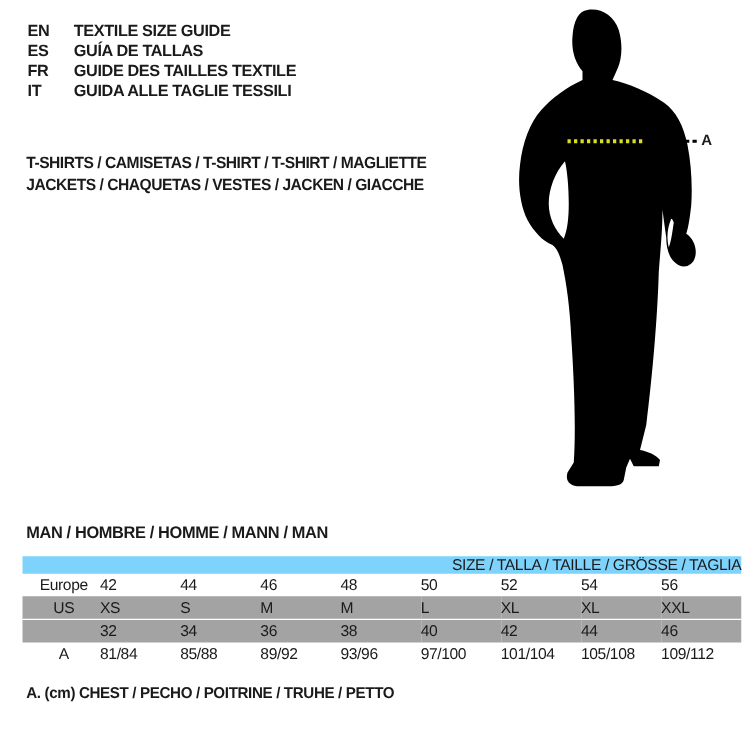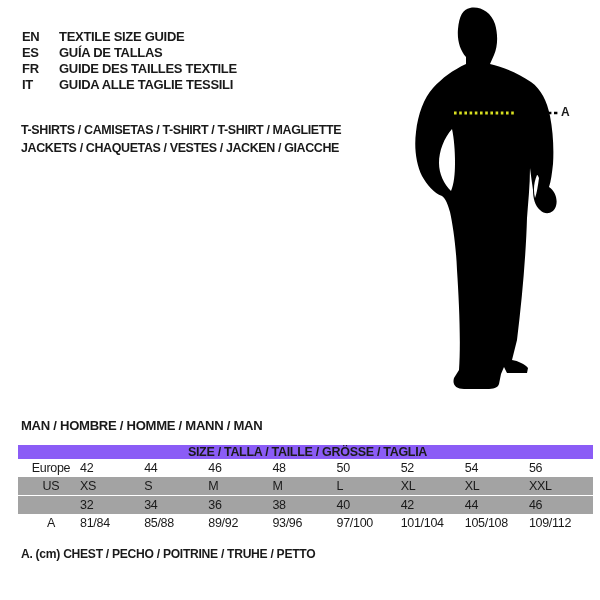--- a/index.html
+++ b/index.html
@@ -1,33 +1,33 @@
 <!DOCTYPE html>
 <html><head>
 <meta charset="utf-8">
 <style>
   html,body{margin:0;padding:0;}
   body{
     width:600px;height:600px;position:relative;background:#ffffff;overflow:hidden;
     font-family:"Liberation Sans", sans-serif;color:#1a1a1a;
     -webkit-font-smoothing:antialiased;
   }
-  .lang-block{position:absolute;left:22px;top:17px;margin-top:12px;}
+  .lang-block{position:absolute;left:22px;top:17px;}
   .lang-row{height:16px;line-height:16px;font-size:13px;font-weight:bold;letter-spacing:-0.3px;white-space:nowrap;}
   .lang-code{display:inline-block;width:37px;}
   .categories{position:absolute;left:21px;top:121px;}
   .category-line{height:18px;line-height:18px;font-size:13px;font-weight:bold;letter-spacing:-0.4px;white-space:nowrap;transform:scaleX(0.96);transform-origin:left center;}
   .figure-svg{position:absolute;left:0;top:0;width:600px;height:600px;}
   .measure-label{position:absolute;left:561px;top:105px;font-size:12px;font-weight:bold;}
   .section-title{position:absolute;left:21px;top:418px;font-size:13.5px;font-weight:bold;letter-spacing:-0.3px;white-space:nowrap;transform:scaleX(0.97);transform-origin:left center;}
   .size-table{position:absolute;left:18px;top:445px;width:575px;border-collapse:collapse;table-layout:fixed;}
   .size-table col.label-col{width:62px;}
   .size-table th{
-    background:#8b5cf6;height:14px;line-height:14px;font-size:12.5px;font-weight:bold;
-    text-align:center;padding:0 0 0 4px;letter-spacing:-0.3px;white-space:nowrap;
+    background:#7dd3fc;height:14px;line-height:14px;font-size:12.5px;font-weight:normal;
+    text-align:right;padding:0 0 0 4px;letter-spacing:-0.3px;white-space:nowrap;
   }
   .size-table td{
     height:18px;line-height:18px;font-size:12.5px;letter-spacing:-0.3px;
     padding:0;white-space:nowrap;
   }
   .size-table td.row-label{text-align:center;padding-left:4px;}
   .size-table tr.shaded{background:#a3a3a3;margin-left:25px;}
   .size-table tr.shaded + tr.shaded td{border-top:1px solid #ffffff;}
   .footnote{position:absolute;left:21px;top:547px;font-size:12.5px;font-weight:bold;letter-spacing:-0.3px;white-space:nowrap;transform:scaleX(0.97);transform-origin:left center;}
 </style>

